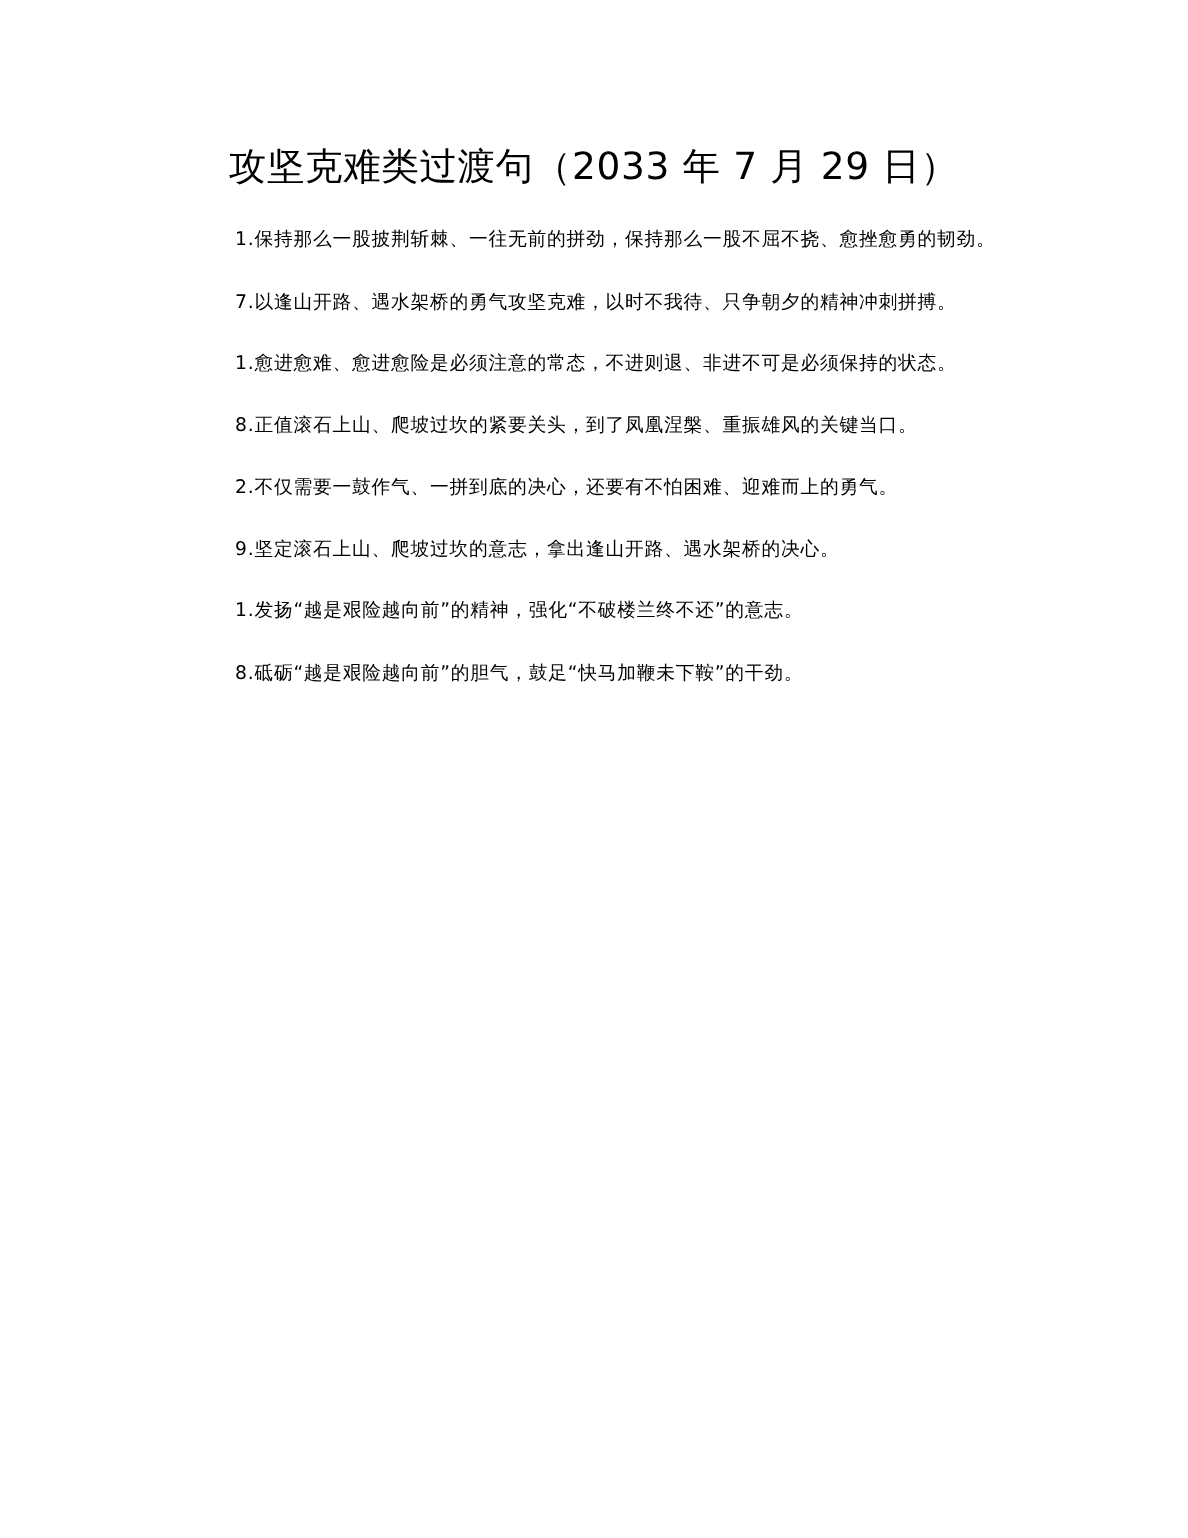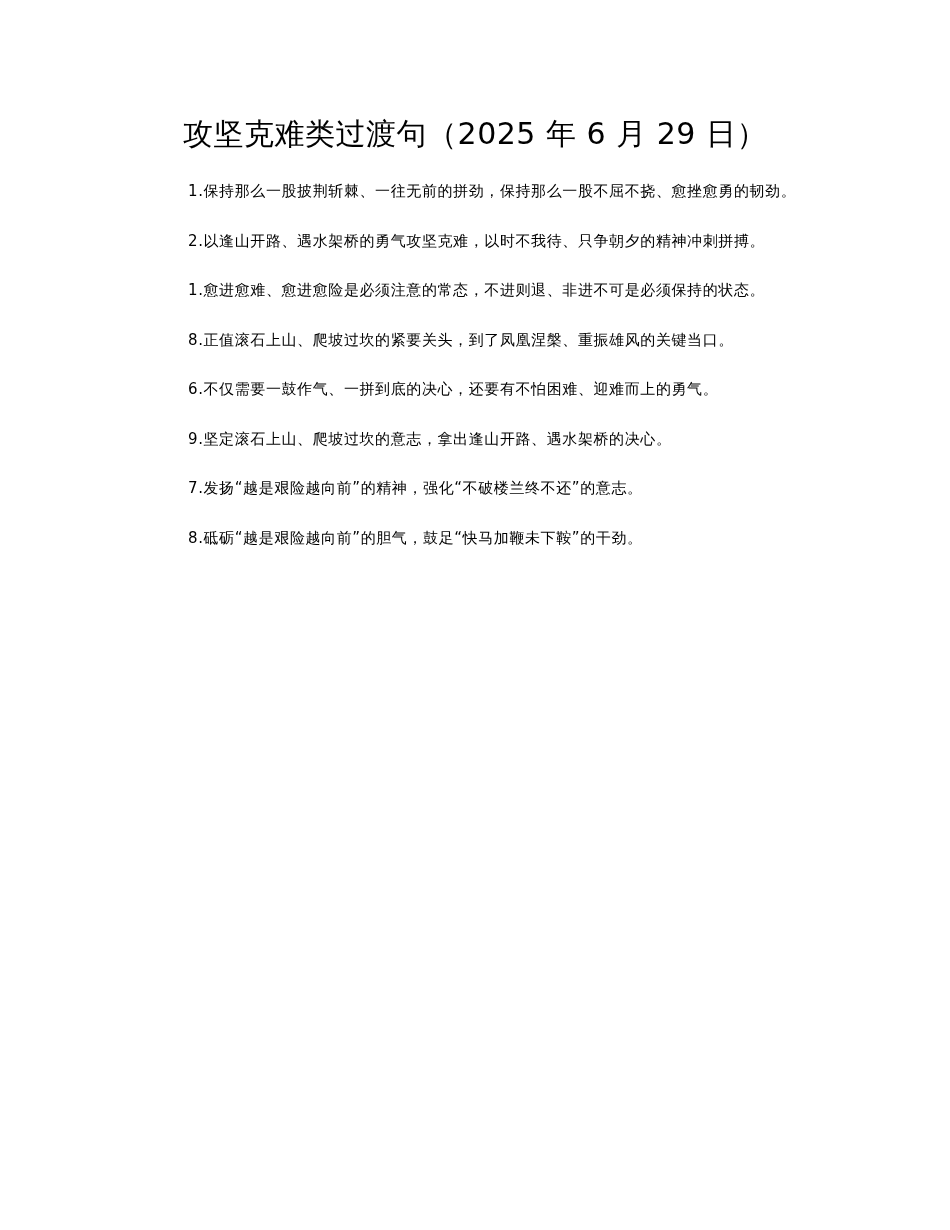--- a/index.html
+++ b/index.html
@@ -47,24 +47,24 @@
     line-height: 47.5px;
     text-indent: 47px;
     letter-spacing: 0.6px;
     word-break: break-all;
   }
 </style>
 </head>
 <body>
 
 <div class="page">
-  <h1 class="title">攻坚克难类过渡句（2025 年 6 月 29 日）</h1>
+  <h1 class="title">攻坚克难类过渡句（2033 年 7 月 29 日）</h1>
   <div class="content">
     <p class="para">1.保持那么一股披荆斩棘、一往无前的拼劲，保持那么一股不屈不挠、愈挫愈勇的韧劲。</p>
-    <p class="para">2.以逢山开路、遇水架桥的勇气攻坚克难，以时不我待、只争朝夕的精神冲刺拼搏。</p>
+    <p class="para">7.以逢山开路、遇水架桥的勇气攻坚克难，以时不我待、只争朝夕的精神冲刺拼搏。</p>
     <p class="para">1.愈进愈难、愈进愈险是必须注意的常态，不进则退、非进不可是必须保持的状态。</p>
     <p class="para">8.正值滚石上山、爬坡过坎的紧要关头，到了凤凰涅槃、重振雄风的关键当口。</p>
-    <p class="para">6.不仅需要一鼓作气、一拼到底的决心，还要有不怕困难、迎难而上的勇气。</p>
+    <p class="para">2.不仅需要一鼓作气、一拼到底的决心，还要有不怕困难、迎难而上的勇气。</p>
     <p class="para">9.坚定滚石上山、爬坡过坎的意志，拿出逢山开路、遇水架桥的决心。</p>
-    <p class="para">7.发扬“越是艰险越向前”的精神，强化“不破楼兰终不还”的意志。</p>
+    <p class="para">1.发扬“越是艰险越向前”的精神，强化“不破楼兰终不还”的意志。</p>
     <p class="para">8.砥砺“越是艰险越向前”的胆气，鼓足“快马加鞭未下鞍”的干劲。</p>
   </div>
 </div>
 
 </body></html>

